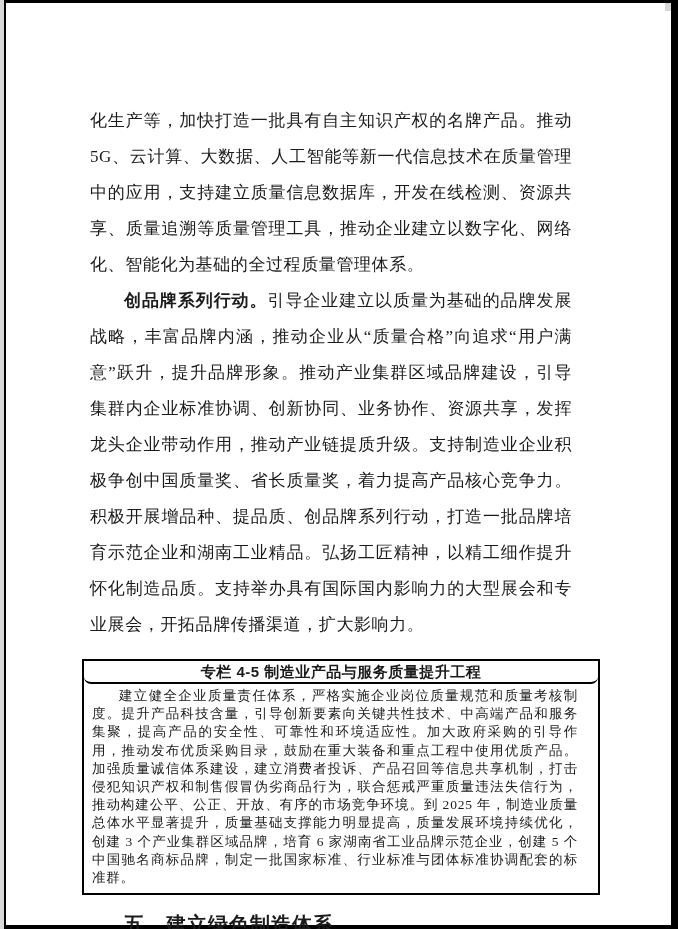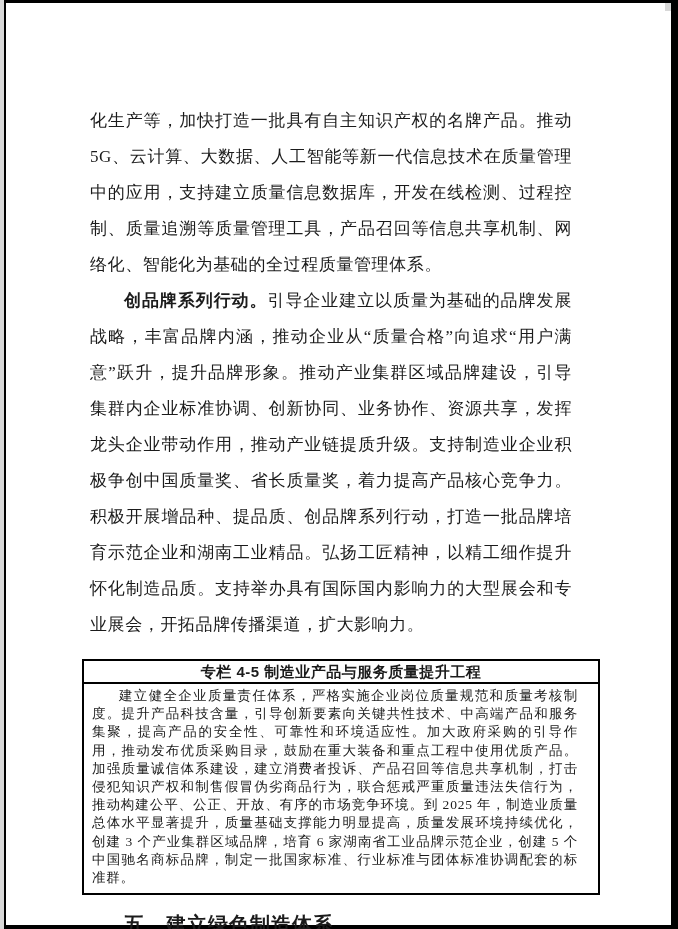--- a/index.html
+++ b/index.html
@@ -48,20 +48,21 @@
     background: #fff;
   }
   .box-title {
     font-family: "Liberation Sans", "DejaVu Sans", sans-serif;
     font-weight: bold;
     font-size: 15px;
     line-height: 21px;
     text-align: center;
     border-bottom: 2px solid #000;
     letter-spacing: 0.5px;
+    border-radius: 7px;
   }
   .box-body {
     margin: 0;
     padding: 3px 20px 6px 8px;
     font-size: 13.5px;
     line-height: 18.2px;
     letter-spacing: 0.8px;
     text-align: justify;
     text-justify: inter-character;
     text-indent: 2em;
@@ -77,21 +78,21 @@
   p.last-para { margin-top: 8px; }
 </style>
 </head>
 <body>
 
 <div class="page">
   <div class="corner-notch"></div>
 
   <div class="content">
 
-    <p class="body-text first">化生产等，加快打造一批具有自主知识产权的名牌产品。推动5G、云计算、大数据、人工智能等新一代信息技术在质量管理中的应用，支持建立质量信息数据库，开发在线检测、过程控制、质量追溯等质量管理工具，产品召回等信息共享机制、网络化、智能化为基础的全过程质量管理体系。</p>
+    <p class="body-text first">化生产等，加快打造一批具有自主知识产权的名牌产品。推动5G、云计算、大数据、人工智能等新一代信息技术在质量管理中的应用，支持建立质量信息数据库，开发在线检测、资源共享、质量追溯等质量管理工具，推动企业建立以数字化、网络化、智能化为基础的全过程质量管理体系。</p>
 
     <p class="body-text indent"><span class="bold-lead">创品牌系列行动。</span><span>引导企业建立以质量为基础的品牌发展战略，丰富品牌内涵，推动企业从“质量合格”向追求“用户满意”跃升，提升品牌形象。推动产业集群区域品牌建设，引导集群内企业标准协调、创新协同、业务协作、资源共享，发挥龙头企业带动作用，推动产业链提质升级。支持制造业企业积极争创中国质量奖、省长质量奖，着力提高产品核心竞争力。积极开展增品种、提品质、创品牌系列行动，打造一批品牌培育示范企业和湖南工业精品。弘扬工匠精神，以精工细作提升怀化制造品质。支持举办具有国际国内影响力的大型展会和专业展会，开拓品牌传播渠道，扩大影响力。</span></p>
 
     <div class="callout-box">
       <div class="box-title">专栏 4-5  制造业产品与服务质量提升工程</div>
       <p class="box-body">建立健全企业质量责任体系，严格实施企业岗位质量规范和质量考核制度。提升产品科技含量，引导创新要素向关键共性技术、中高端产品和服务集聚，提高产品的安全性、可靠性和环境适应性。加大政府采购的引导作用，推动发布优质采购目录，鼓励在重大装备和重点工程中使用优质产品。加强质量诚信体系建设，建立消费者投诉、产品召回等信息共享机制，打击侵犯知识产权和制售假冒伪劣商品行为，联合惩戒严重质量违法失信行为，推动构建公平、公正、开放、有序的市场竞争环境。到 2025 年，制造业质量总体水平显著提升，质量基础支撑能力明显提高，质量发展环境持续优化，创建 3 个产业集群区域品牌，培育 6 家湖南省工业品牌示范企业，创建 5 个中国驰名商标品牌，制定一批国家标准、行业标准与团体标准协调配套的标准群。</p>
     </div>
 
     <div class="section-heading">五、建立绿色制造体系</div>
 

